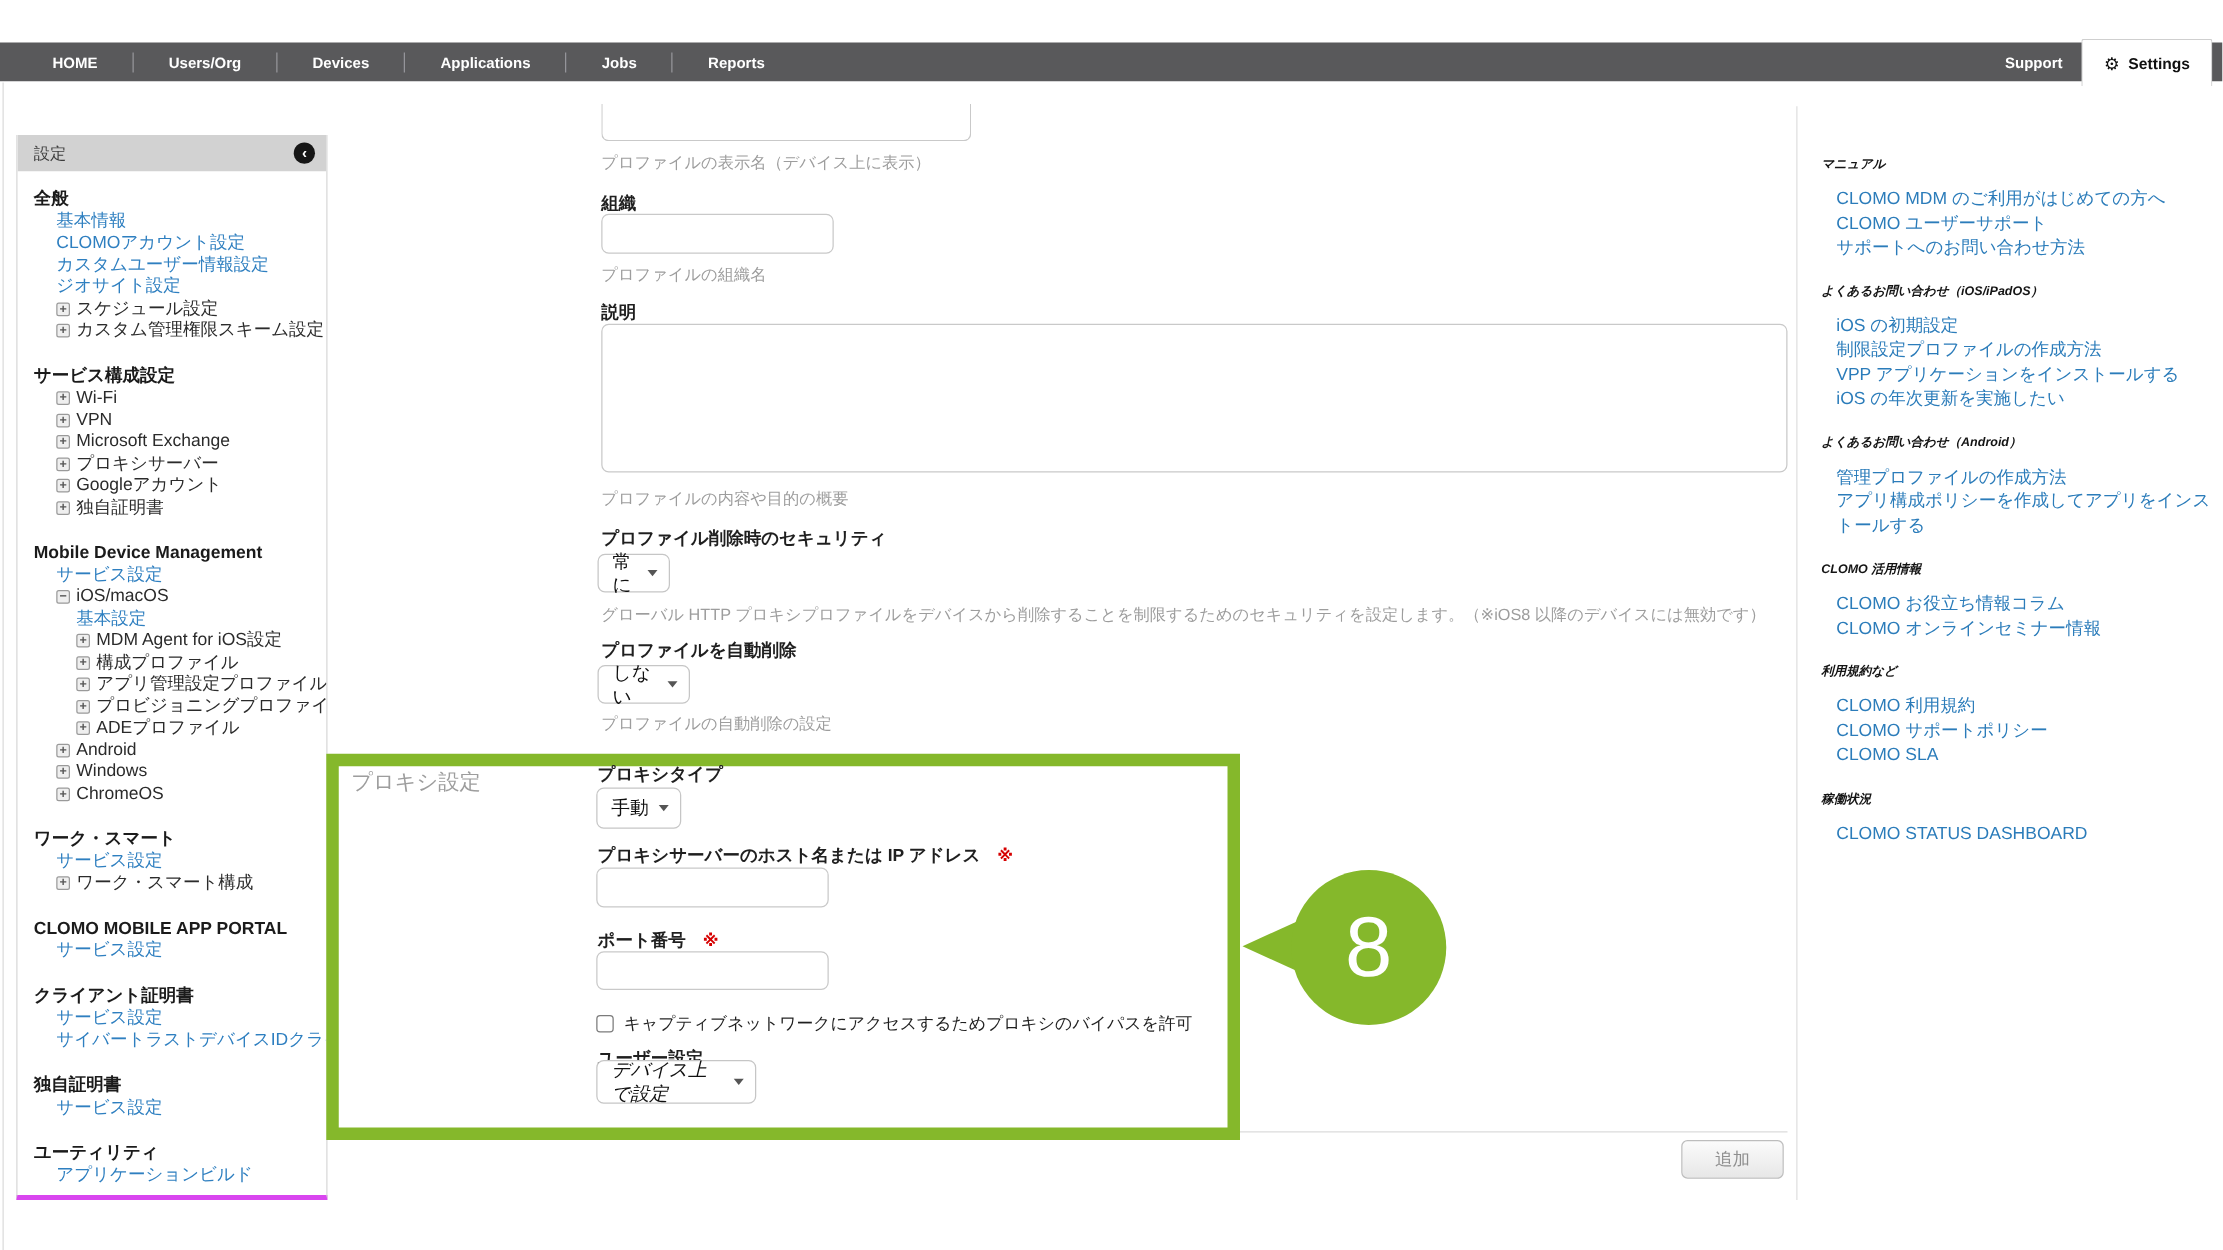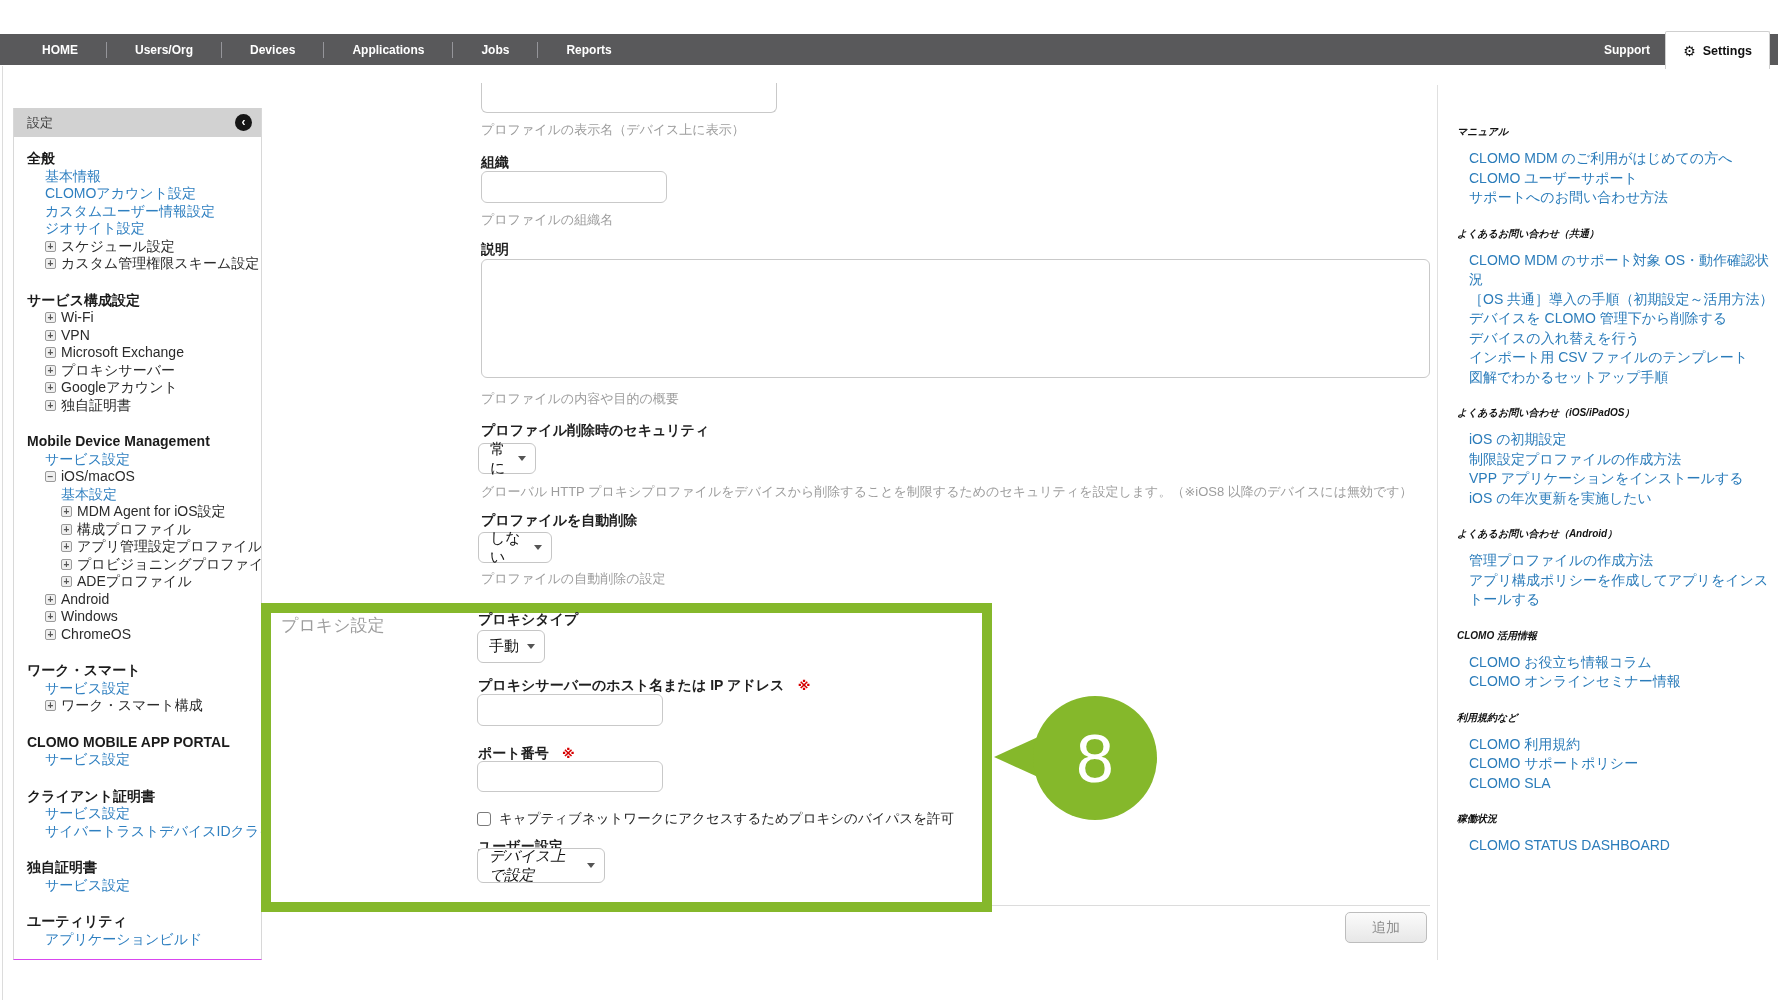--- a/index.html
+++ b/index.html
@@ -16,21 +16,21 @@
     align-items:center; color:#fff; font-size:12px; font-weight:bold; cursor:pointer; }
   .settings-tab { position:absolute; right:8px; top:31px; height:38px; z-index:6;
     background:#fff; border:1px solid #cfcfcf; border-bottom:none; border-radius:2px 2px 0 0;
     display:flex; align-items:center; gap:7px; padding:0 17px;
     font-size:12.5px; font-weight:bold; color:#101010; }
   .gear { font-size:14px; color:#101010; line-height:1; }
   .page-edge { position:absolute; left:2px; top:66px; bottom:0; width:1px; background:#dcdcdc; }
 
   
   .sidebar { position:absolute; left:13px; top:108px; width:249px; height:852px;
-    border-left:1px solid #d8d8d8; border-right:1px solid #d8d8d8; border-bottom:1px solid #d946ef;
+    border-left:1px solid #d8d8d8; border-right:1px solid #d8d8d8; border-bottom:4px solid #d946ef;
     background:#fff; overflow:hidden; }
   .sb-header { height:29px; background:#d2d2d2; display:flex; align-items:center;
     padding:0 9px 0 13px; font-size:13px; color:#3c3c3c; }
   .sb-collapse { margin-left:auto; width:17px; height:17px; border-radius:50%; background:#161616;
     color:#fff; font-size:12px; font-weight:bold; display:flex; align-items:center;
     justify-content:center; cursor:pointer; line-height:1; padding-bottom:1px; }
   .sb-list { padding-top:13px; font-size:14px; }
   .sb-group { margin-bottom:19px; }
   .sb-heading { padding-left:13px; line-height:17.5px; font-weight:bold; color:#1b1b1b; }
   .sb-row { line-height:17.5px; padding-left:31px; white-space:nowrap; cursor:pointer; }
@@ -261,29 +261,20 @@
 
   <div class="help-panel">
 
     <div class="hp-section">
       <div class="hp-title">マニュアル</div>
       <span class="hp-link">CLOMO MDM のご利用がはじめての方へ</span>
       <span class="hp-link">CLOMO ユーザーサポート</span>
       <span class="hp-link">サポートへのお問い合わせ方法</span>
     </div>
 
-    <div class="hp-section">
-      <div class="hp-title">よくあるお問い合わせ（共通）</div>
-      <span class="hp-link">CLOMO MDM のサポート対象 OS・動作確認状況</span>
-      <span class="hp-link">［OS 共通］導入の手順（初期設定～活用方法）</span>
-      <span class="hp-link">デバイスを CLOMO 管理下から削除する</span>
-      <span class="hp-link">デバイスの入れ替えを行う</span>
-      <span class="hp-link">インポート用 CSV ファイルのテンプレート</span>
-      <span class="hp-link">図解でわかるセットアップ手順</span>
-    </div>
 
     <div class="hp-section">
       <div class="hp-title">よくあるお問い合わせ（iOS/iPadOS）</div>
       <span class="hp-link">iOS の初期設定</span>
       <span class="hp-link">制限設定プロファイルの作成方法</span>
       <span class="hp-link">VPP アプリケーションをインストールする</span>
       <span class="hp-link">iOS の年次更新を実施したい</span>
     </div>
 
     <div class="hp-section">

